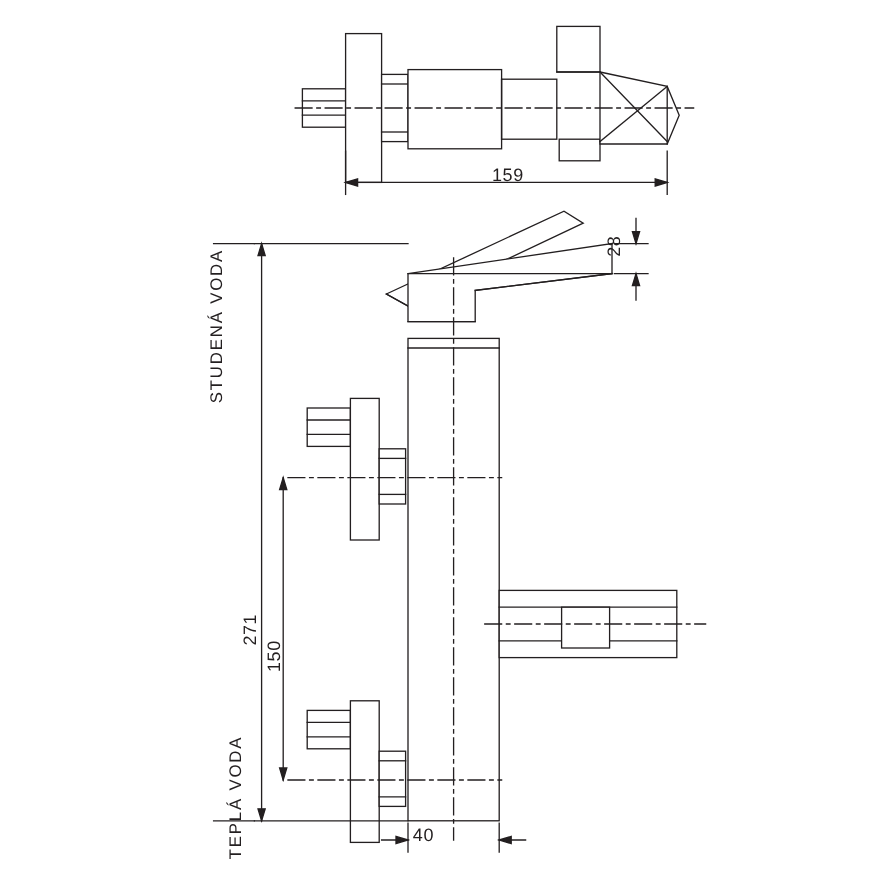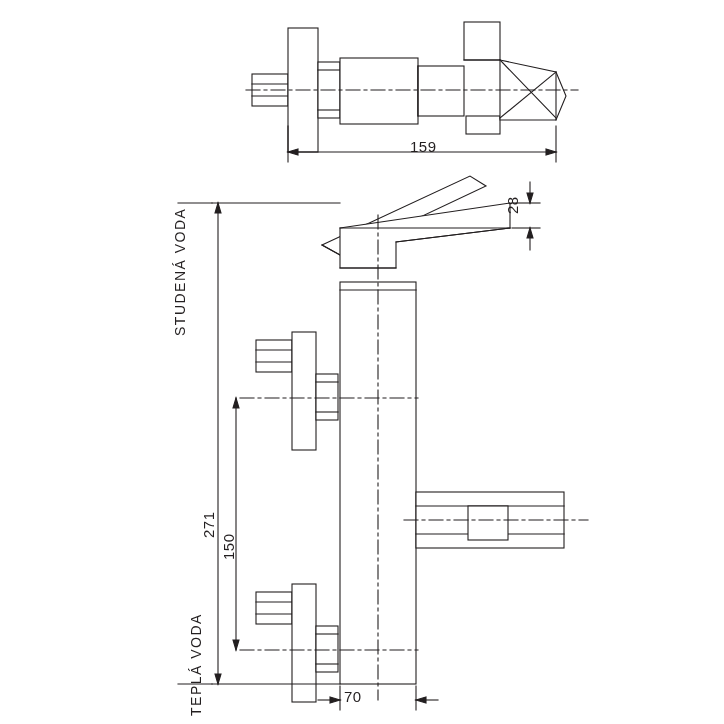--- a/index.html
+++ b/index.html
@@ -194,19 +194,19 @@
   </svg>
 
   <div class="lbl lbl-dim" style="left:410px; top:138px;">159</div>
 
   <div class="lbl lbl-vert" style="left:504px; top:214px;">28</div>
 
   <div class="lbl lbl-vert" style="left:200px; top:538px;">271</div>
 
   <div class="lbl lbl-vert" style="left:220px; top:560px;">150</div>
 
-  <div class="lbl lbl-dim" style="left:344px; top:688px;">70</div>
+  <div class="lbl lbl-dim" style="left:344px; top:688px;">40</div>
 
   <div class="lbl lbl-side" style="left:172px; top:336px;">STUDENÁ VODA</div>
 
   <div class="lbl lbl-side" style="left:188px; top:716px;">TEPLÁ VODA</div>
 
 </div>
 
 </body></html>

